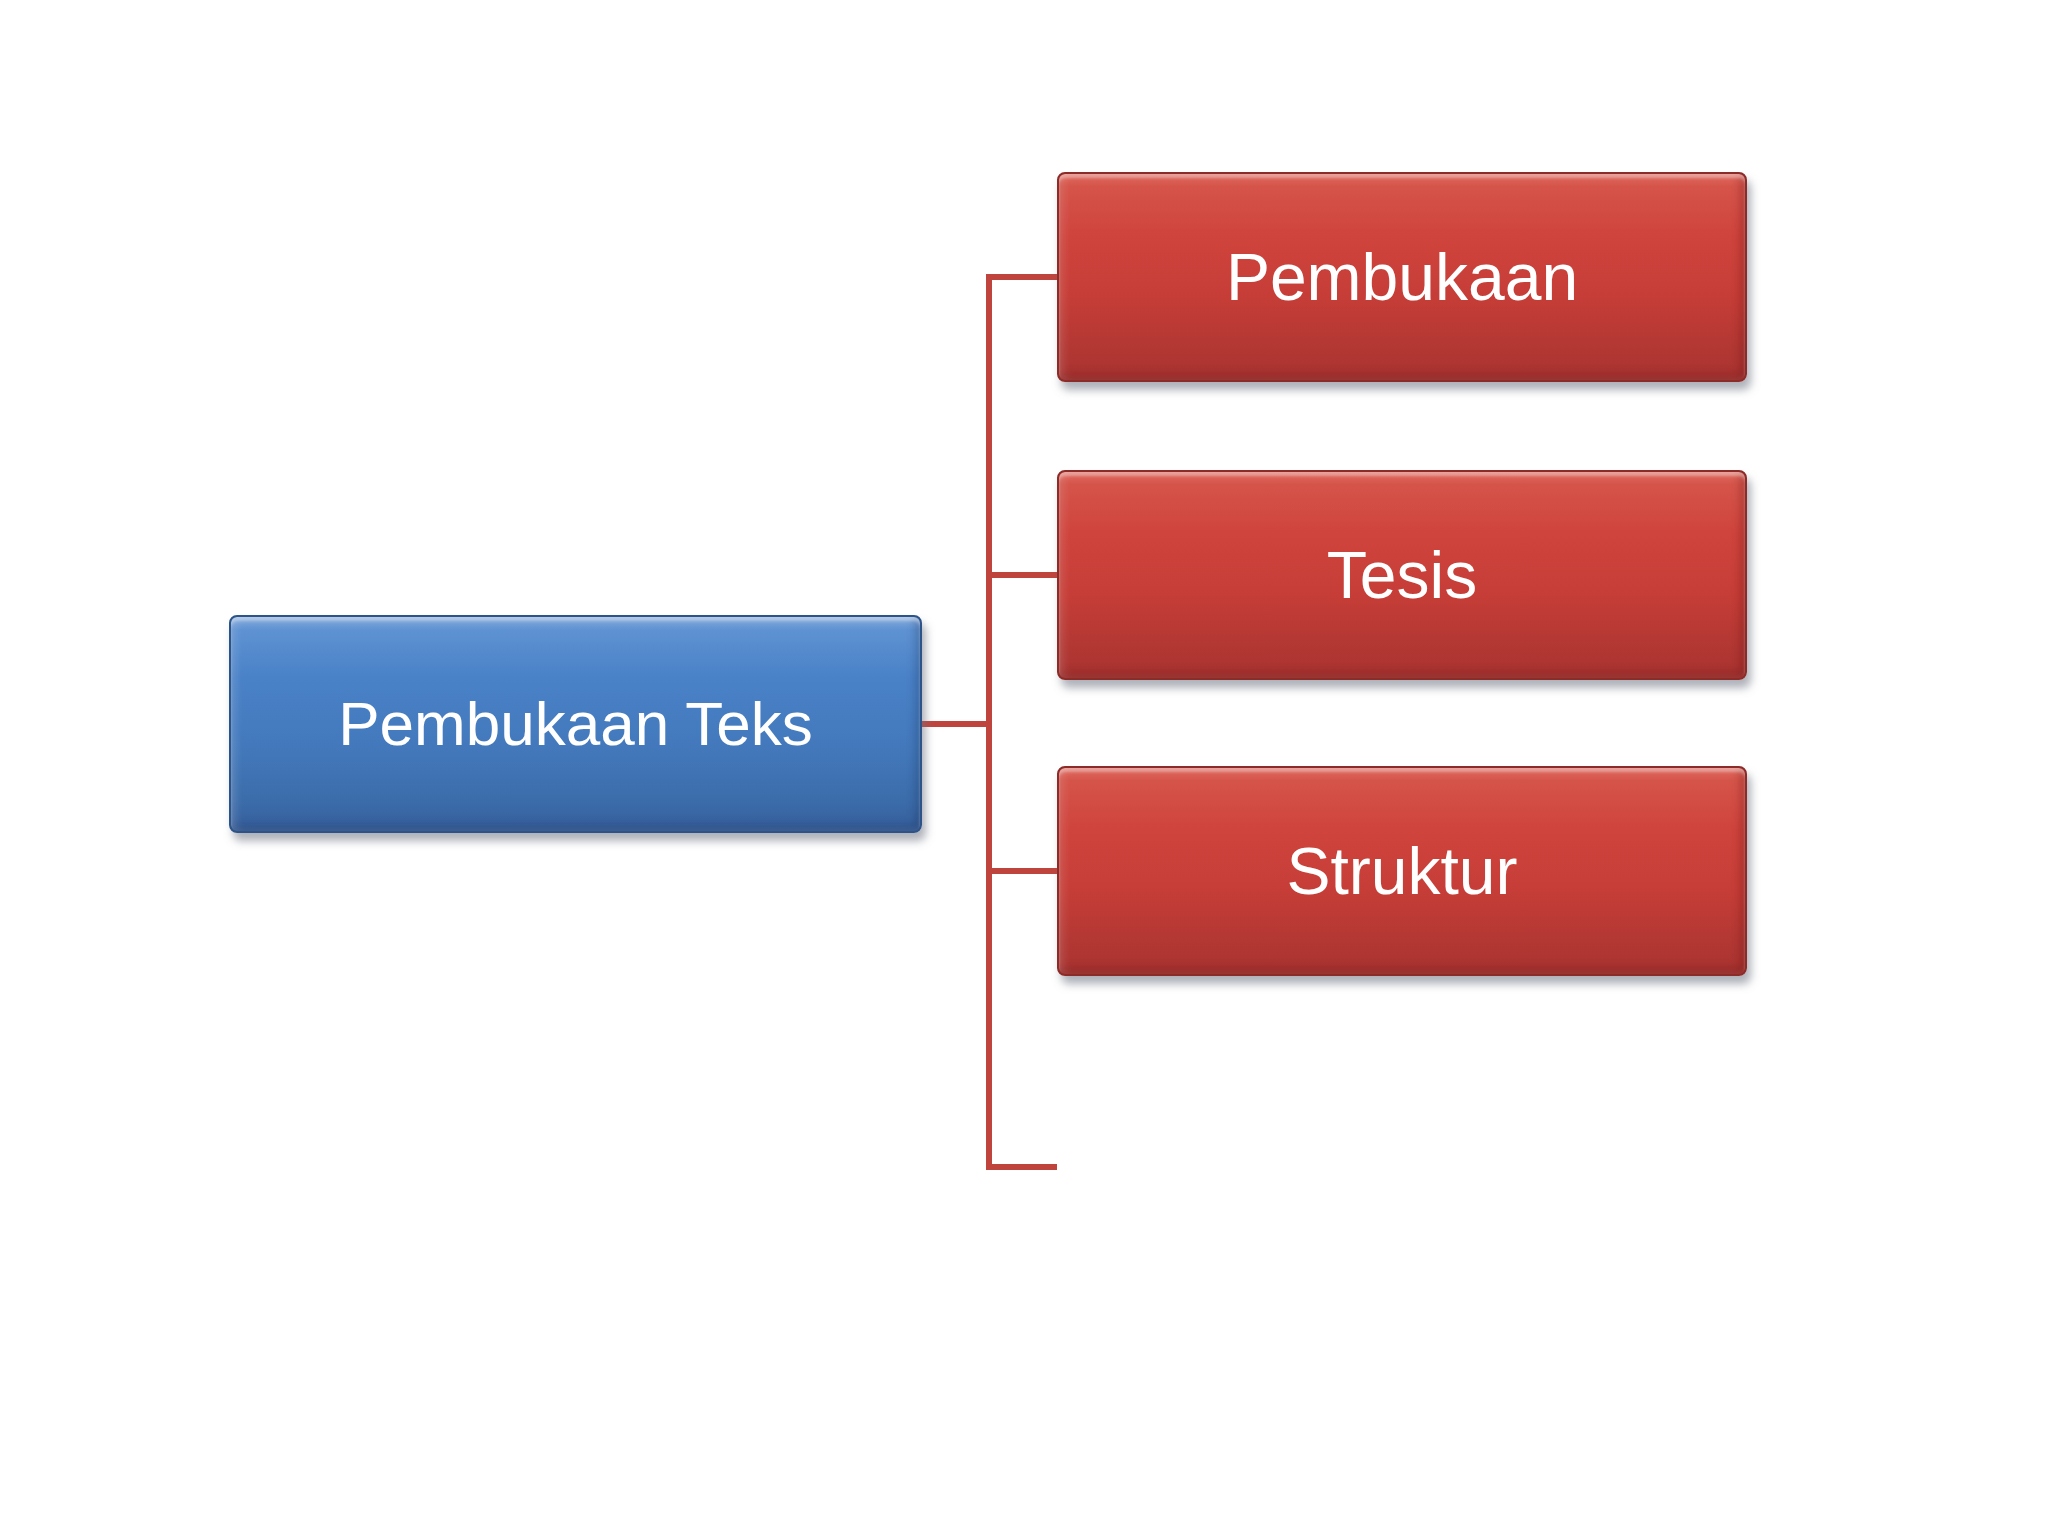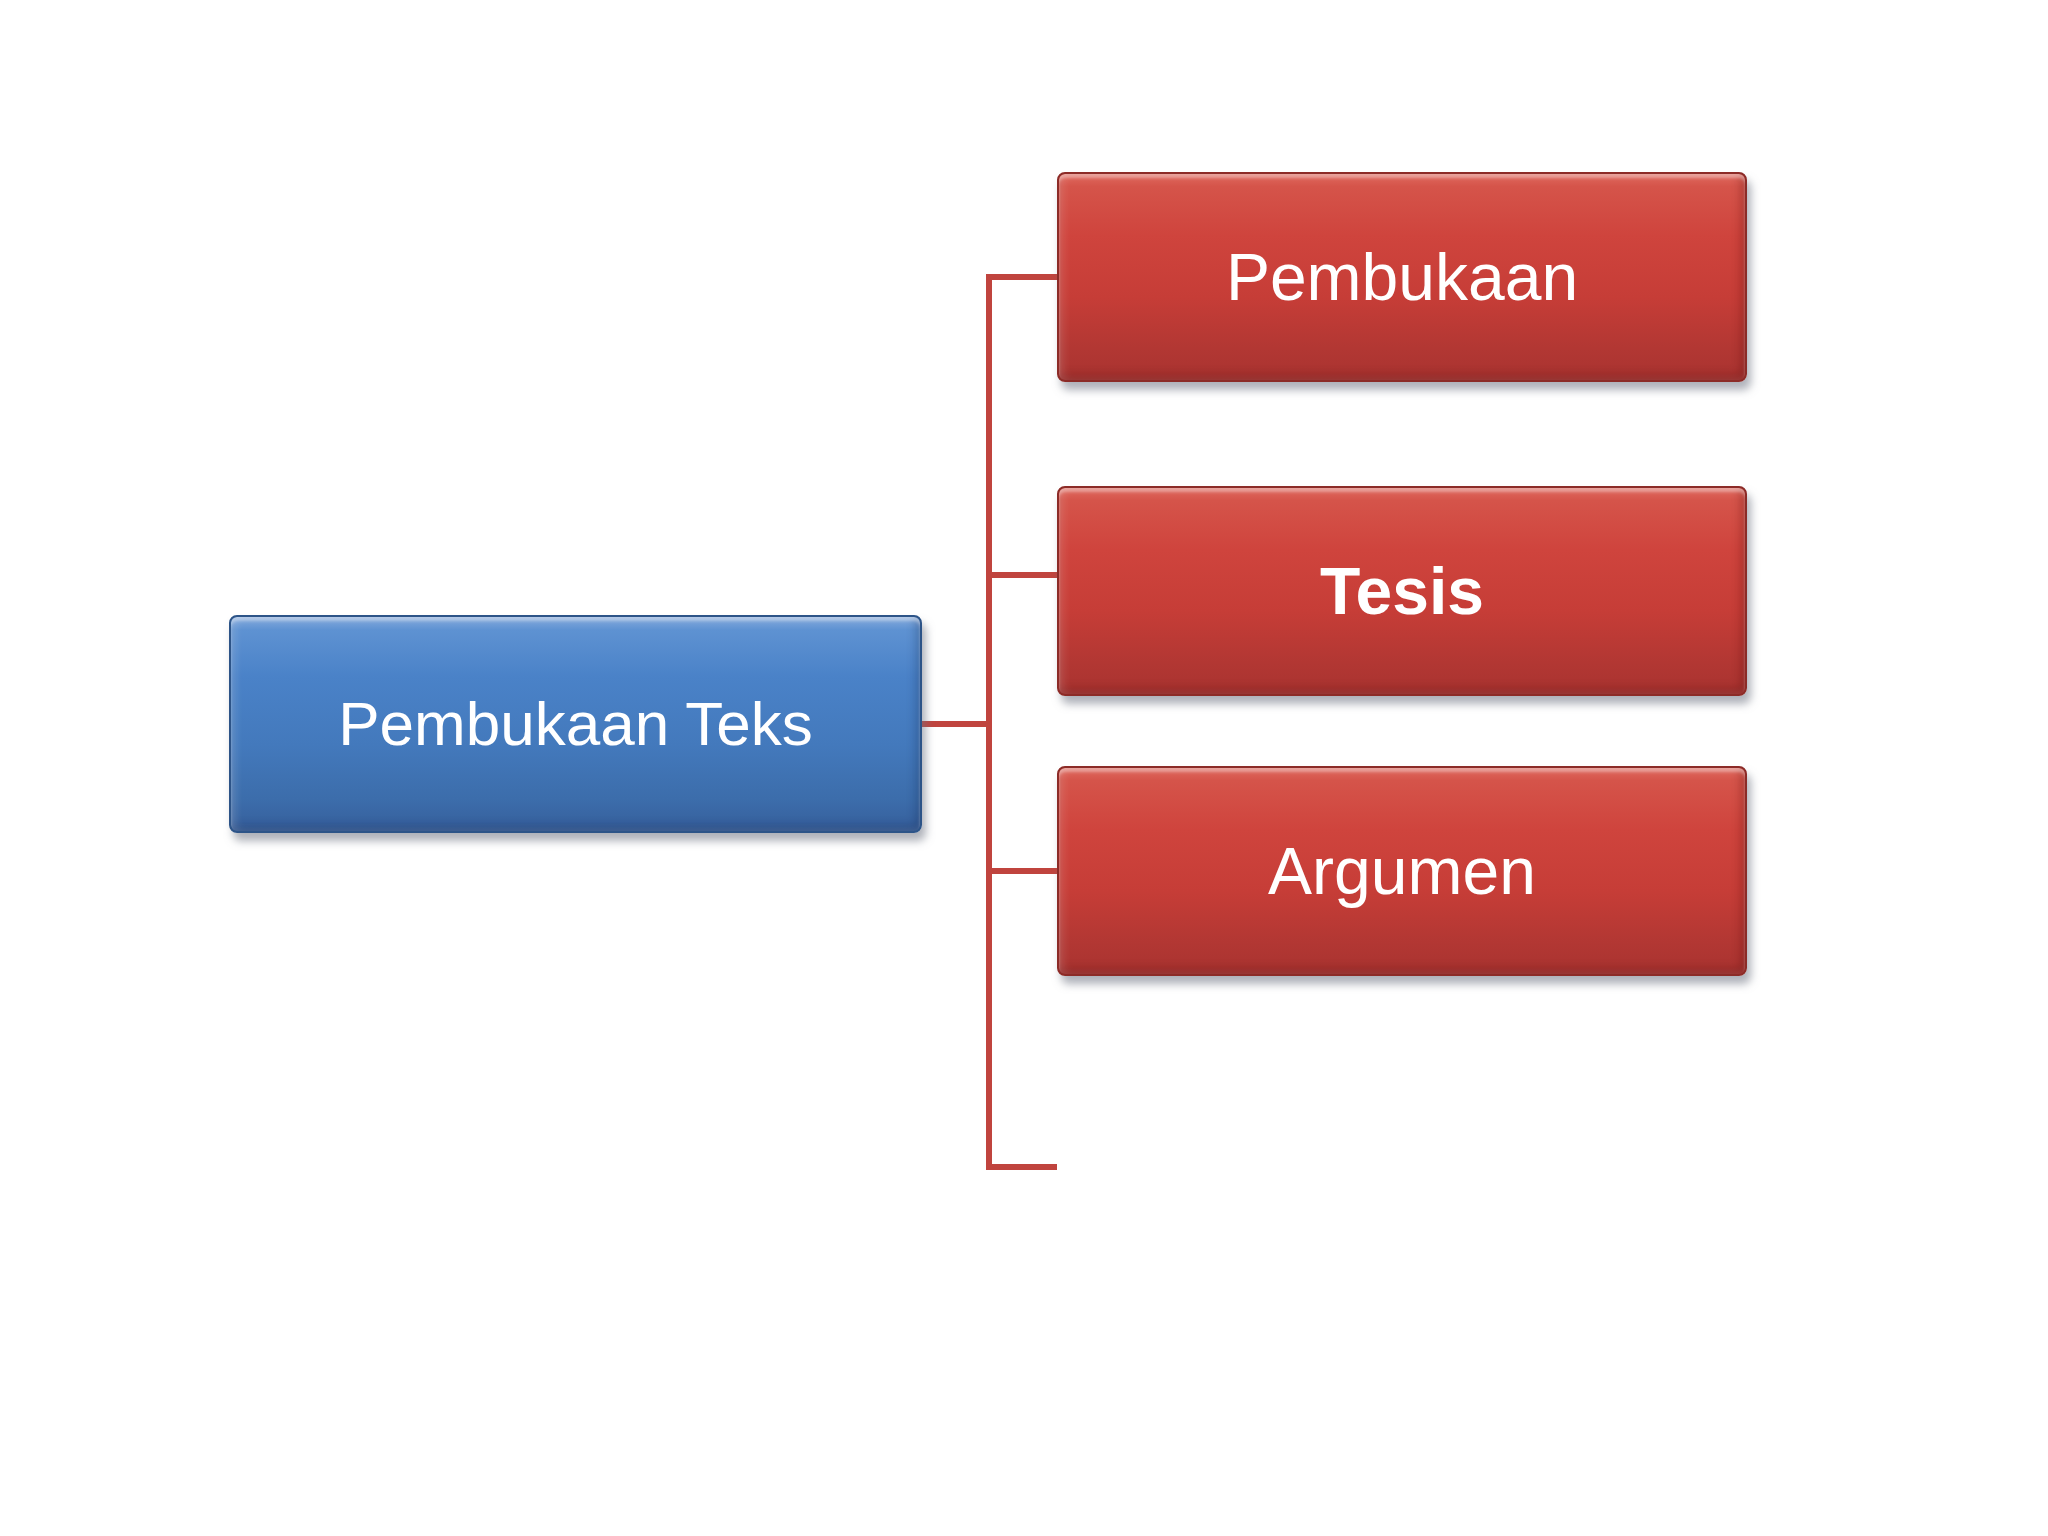--- a/index.html
+++ b/index.html
@@ -57,21 +57,21 @@
       #c63d37 60%, #b23733 85%, #a93330 100%);
     border: 2px solid #8c2b27;
     box-shadow:
       inset 0 4px 3px rgba(255,255,255,0.35),
       inset 4px 0 8px rgba(255,255,255,0.16),
       inset -4px -5px 10px rgba(80,5,5,0.30),
       4px 8px 9px rgba(110,115,130,0.55);
     font-size: 66px;
   }
   .node-child-1 { top: 172px; }
-  .node-child-2 { top: 486px; font-weight: bold; }
+  .node-child-2 { top: 470px; }
   .node-child-3 { top: 766px; }
   .node-child-4 { top: 1062px; }
 
   
   .connector {
     position: absolute;
     background: #c0443e;
   }
   .conn-root-stub   { left: 922px; top: 721px; width: 70px;  height: 6px; }
   .conn-trunk       { left: 986px; top: 274px; width: 6px;   height: 896px; }
@@ -99,16 +99,16 @@
     </div>
   </div>
 
   <div class="node node-child node-child-1">
     <span class="label">Pembukaan</span>
   </div>
   <div class="node node-child node-child-2">
     <span class="label">Tesis</span>
   </div>
   <div class="node node-child node-child-3">
-    <span class="label">Argumen</span>
+    <span class="label">Struktur</span>
   </div>
 
 </div>
 
 </body></html>

